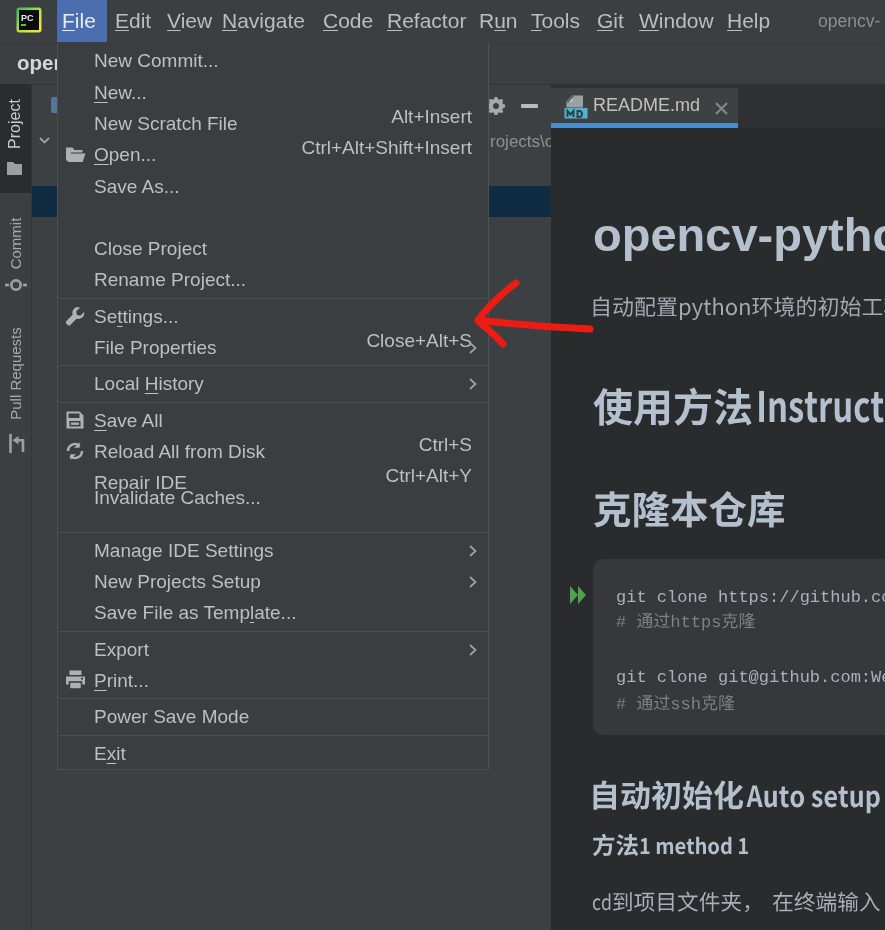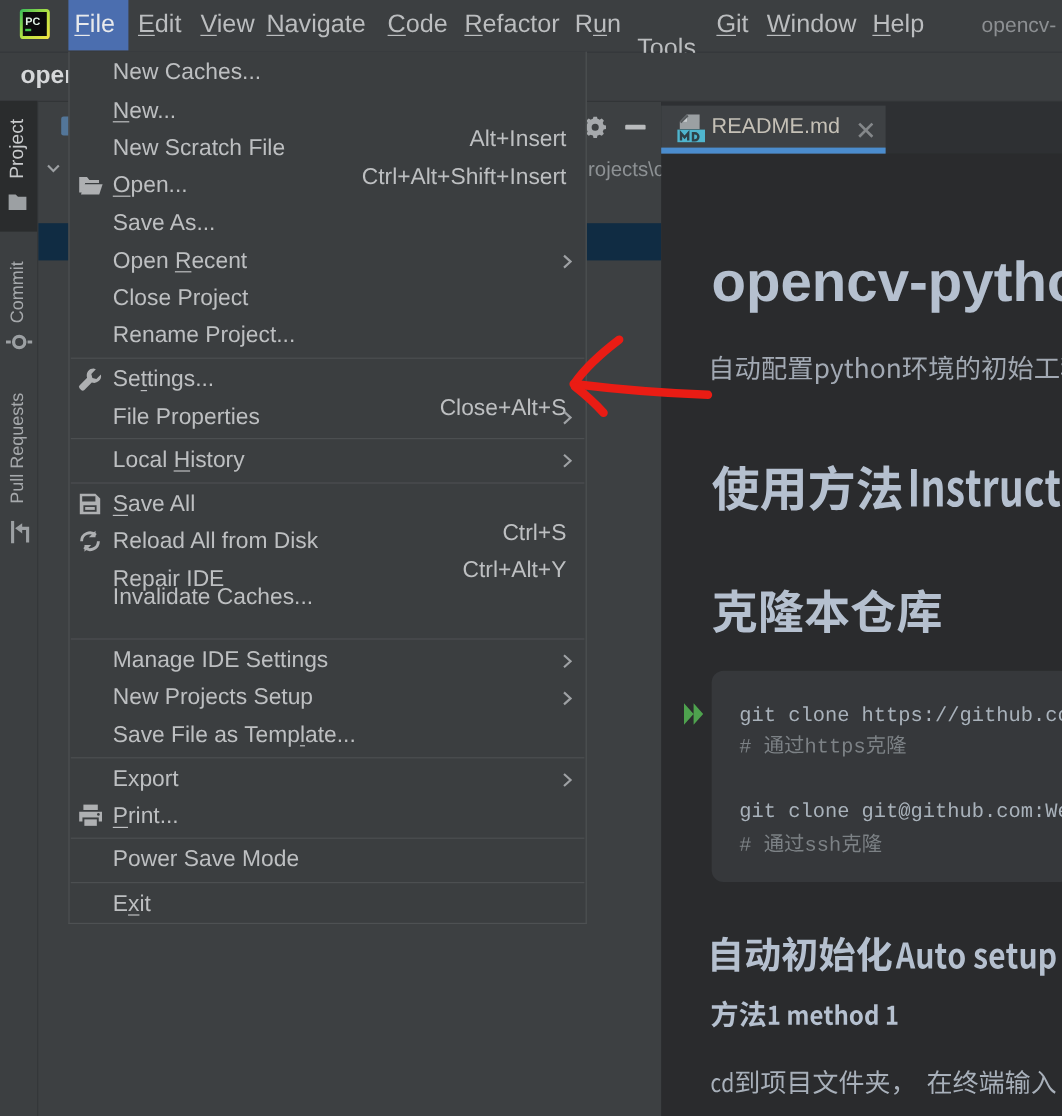--- a/index.html
+++ b/index.html
@@ -36,21 +36,21 @@
 <div id="root">
 <div id="titlebar" class="abs"></div>
 <div id="filehl" class="abs"></div>
 <span class="mi" style="left:62px;color:#e8eaec;"><u>F</u>ile</span>
 <span class="mi" style="left:115px;"><u>E</u>dit</span>
 <span class="mi" style="left:167px;"><u>V</u>iew</span>
 <span class="mi" style="left:222px;"><u>N</u>avigate</span>
 <span class="mi" style="left:323px;"><u>C</u>ode</span>
 <span class="mi" style="left:387px;"><u>R</u>efactor</span>
 <span class="mi" style="left:479px;">R<u>u</u>n</span>
-<span class="mi" style="left:531px;margin-top:20px;"><u>T</u>ools</span>
+<span class="mi" style="left:531px;"><u>T</u>ools</span>
 <span class="mi" style="left:597px;"><u>G</u>it</span>
 <span class="mi" style="left:639px;"><u>W</u>indow</span>
 <span class="mi" style="left:727px;"><u>H</u>elp</span>
 <span class="mi" id="wintitle">opencv-python-environment-init-project</span>
 <svg class="abs" style="left:16px;top:7px" width="26" height="26" viewBox="0 0 26 26">
 <defs>
         <linearGradient id="lg" x1="0" y1="0" x2="1" y2="1">
 <stop offset="0" stop-color="#35bb5a"></stop>
           <stop offset="0.55" stop-color="#bce542"></stop>
           <stop offset="1" stop-color="#f4e344"></stop>
@@ -250,45 +250,39 @@
         <path transform="translate(150.1 0)" d="M3.4 25.3C5.7 24.5 7.2 22.7 7.2 20.4C7.2 18.9 6.5 17.9 5.3 17.9C4.4 17.9 3.7 18.4 3.7 19.5C3.7 20.5 4.4 21 5.3 21L5.7 21C5.6 22.5 4.6 23.5 2.9 24.2Z"></path>
         <path transform="translate(180.1 0)" d="M8.5 4.8C8.2 5.9 7.8 7 7.3 8.1H1.4V9.7H6.6C5.2 12.5 3.3 15.1 0.8 16.8C1.1 17.2 1.5 17.9 1.7 18.3C2.6 17.6 3.4 16.9 4.2 16.1V24.6H5.8V14.2C6.8 12.8 7.7 11.3 8.5 9.7H20.4V8.1H9.1C9.5 7.2 9.9 6.2 10.2 5.2ZM13 10.8V15H8.1V16.5H13V22.7H7.2V24.2H20.4V22.7H14.6V16.5H19.5V15H14.6V10.8Z"></path>
         <path transform="translate(201.8 0)" d="M0.8 21.8 1 23.4C3.1 23 6 22.4 8.7 21.8L8.5 20.4C5.7 21 2.7 21.5 0.8 21.8ZM12.3 17.3C13.8 17.9 15.8 18.9 16.8 19.7L17.8 18.6C16.7 17.8 14.8 16.8 13.2 16.2ZM9.9 21.3C12.8 22.1 16.4 23.6 18.4 24.7L19.3 23.4C17.3 22.3 13.7 20.9 10.8 20.1ZM12.7 4.8C11.8 6.7 10.3 9.1 8.1 10.9L8.5 10.2L7.1 9.4C6.7 10.2 6.2 11 5.7 11.8L2.9 12C4.2 10.2 5.5 7.7 6.5 5.4L4.9 4.8C4 7.4 2.4 10.2 1.9 10.9C1.5 11.6 1.1 12.2 0.7 12.2C0.9 12.6 1.1 13.5 1.2 13.8C1.5 13.6 2.1 13.5 4.8 13.2C3.8 14.6 2.9 15.7 2.5 16.1C1.8 16.9 1.3 17.4 0.8 17.5C1 17.9 1.3 18.7 1.4 19C1.8 18.7 2.6 18.6 8.2 17.7C8.2 17.4 8.2 16.8 8.2 16.3L3.6 17C5.1 15.2 6.7 13.1 8 11C8.4 11.2 8.9 11.7 9.2 12C10 11.3 10.8 10.6 11.4 9.8C12.1 10.8 12.8 11.8 13.7 12.7C12.1 14.1 10.2 15.1 8.2 15.8C8.6 16.1 9.1 16.8 9.3 17.2C11.2 16.4 13.1 15.3 14.8 13.8C16.4 15.3 18.2 16.4 20.1 17.2C20.4 16.8 20.8 16.1 21.2 15.8C19.3 15.2 17.5 14.1 15.9 12.8C17.4 11.3 18.7 9.6 19.5 7.6L18.5 7L18.2 7H13.3C13.7 6.4 14.1 5.7 14.3 5.1ZM12.4 8.5H17.3C16.7 9.7 15.8 10.8 14.8 11.8C13.8 10.8 13 9.7 12.3 8.6Z"></path>
         <path transform="translate(223.5 0)" d="M1.1 8.9V10.4H8.4V8.9ZM1.8 11.6C2.3 14.1 2.6 17.3 2.7 19.4L4 19.2C3.9 17 3.5 13.9 3 11.4ZM3.3 5.4C3.8 6.4 4.4 7.8 4.7 8.7L6.1 8.2C5.9 7.3 5.2 6 4.6 5ZM8.8 16.1V24.7H10.3V17.5H12.2V24.5H13.5V17.5H15.5V24.5H16.8V17.5H18.8V23.2C18.8 23.4 18.8 23.5 18.6 23.5C18.4 23.5 17.9 23.5 17.3 23.5C17.4 23.8 17.6 24.4 17.7 24.8C18.7 24.8 19.3 24.8 19.7 24.5C20.2 24.3 20.3 23.9 20.3 23.2V16.1H14.7L15.3 14.1H20.8V12.6H8.2V14.1H13.5C13.3 14.7 13.2 15.4 13.1 16.1ZM9.1 5.9V11H20V5.9H18.4V9.6H15.2V4.8H13.6V9.6H10.6V5.9ZM6.3 11.2C6 13.8 5.5 17.7 5 20C3.5 20.4 2 20.7 1 20.9L1.3 22.6C3.4 22 6 21.4 8.5 20.7L8.4 19.2L6.3 19.7C6.8 17.4 7.3 14.1 7.7 11.5Z"></path>
         <path transform="translate(245.2 0)" d="M15.9 13.3V21.2H17.2V13.3ZM18.7 12.5V22.9C18.7 23.1 18.6 23.2 18.4 23.2C18.1 23.2 17.2 23.2 16.2 23.2C16.4 23.6 16.6 24.2 16.6 24.5C17.9 24.5 18.8 24.5 19.3 24.3C19.9 24.1 20 23.7 20 22.9V12.5ZM1.5 15.8C1.7 15.7 2.3 15.5 3 15.5H4.8V18.5C3.3 18.9 2 19.2 0.9 19.4L1.3 20.9L4.8 20V24.7H6.2V19.7L8 19.2L7.9 17.8L6.2 18.2V15.5H7.9V14H6.2V10.7H4.8V14H2.9C3.4 12.5 4 10.7 4.4 8.9H8V7.4H4.7C4.9 6.6 5 5.8 5.1 5.1L3.6 4.8C3.5 5.6 3.4 6.5 3.3 7.4H1V8.9H3C2.6 10.7 2.2 12.1 2 12.7C1.7 13.7 1.4 14.4 1 14.5C1.2 14.8 1.5 15.5 1.5 15.8ZM14.3 4.7C12.9 7 10.2 9.1 7.6 10.3C7.9 10.7 8.4 11.2 8.6 11.6C9.2 11.3 9.8 10.9 10.4 10.5V11.5H18.4V10.4C18.9 10.7 19.5 11 20.1 11.3C20.3 10.9 20.7 10.4 21.1 10.1C18.9 9.1 16.8 7.9 15.1 6L15.6 5.3ZM11 10.1C12.2 9.2 13.3 8.2 14.3 7.1C15.4 8.3 16.6 9.3 17.9 10.1ZM13.3 14.2V15.9H10.4V14.2ZM9 12.9V24.6H10.4V20.2H13.3V23C13.3 23.2 13.3 23.3 13.1 23.3C12.9 23.3 12.3 23.3 11.7 23.3C11.8 23.7 12 24.2 12.1 24.6C13 24.6 13.7 24.6 14.1 24.4C14.6 24.1 14.7 23.7 14.7 23V12.9ZM10.4 17.2H13.3V18.9H10.4Z"></path>
         <path transform="translate(266.9 0)" d="M6.4 6.6C7.8 7.6 8.9 8.8 9.9 10.2C8.5 16.4 5.8 20.8 0.9 23.3C1.3 23.6 2.1 24.3 2.4 24.6C6.8 22 9.6 18 11.2 12.3C13.6 16.7 15.1 21.7 20.1 24.5C20.2 24 20.6 23.1 20.9 22.7C13.7 18.4 14.3 10.2 7.4 5.2Z"></path>
       </g>
     </svg>
 <div id="menu" class="abs">
 <div class="item" style="top:2.3px">
-        <span class="lab">New Caches...</span>
+        <span class="lab">New Commit...</span>
       </div>
 <div class="item" style="top:33.6px">
         <span class="lab"><u>N</u>ew...</span>
         <span class="sc">Alt+Insert</span>
       </div>
 <div class="item" style="top:64.9px">
         <span class="lab">New Scratch File</span>
         <span class="sc">Ctrl+Alt+Shift+Insert</span>
       </div>
 <div class="item" style="top:96.2px">
         <span class="lab"><u>O</u>pen...</span>
         <svg class="icon" width="21" height="20" viewBox="0 0 21 20" style="top:5px">
           <path fill="#aeb0b2" d="M1 3.5 h6.5 l2 2.5 h8 v2.5 h-11.5 l-2.5 8 h-2.5 z"></path>
           <path fill="#aeb0b2" d="M5 9.5 h15.5 l-2.8 8.5 h-15.2 z"></path>
         </svg>
       </div>
 <div class="item" style="top:127.5px">
         <span class="lab">Save As...</span>
-      </div>
-<div class="item" style="top:158.8px">
-        <span class="lab">Open <u>R</u>ecent</span>
-        <svg class="arr" width="9" height="14" viewBox="0 0 9 14" style="top:9px">
-          <path fill="none" stroke="#9ea1a4" stroke-width="1.8" d="M2 2 L7.5 7 L2 12"></path>
-        </svg>
       </div>
 <div class="item" style="top:190.1px">
         <span class="lab">Close Project</span>
       </div>
 <div class="item" style="top:221.4px">
         <span class="lab">Rename Project...</span>
       </div>
 <div class="sep" style="top:254.7px"></div>
 <div class="item" style="top:257.7px">
         <span class="lab">Se<u>t</u>tings...</span>

